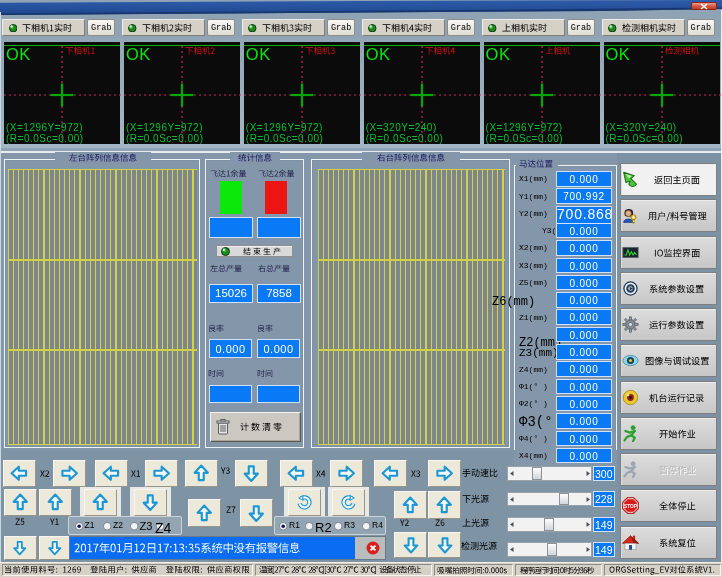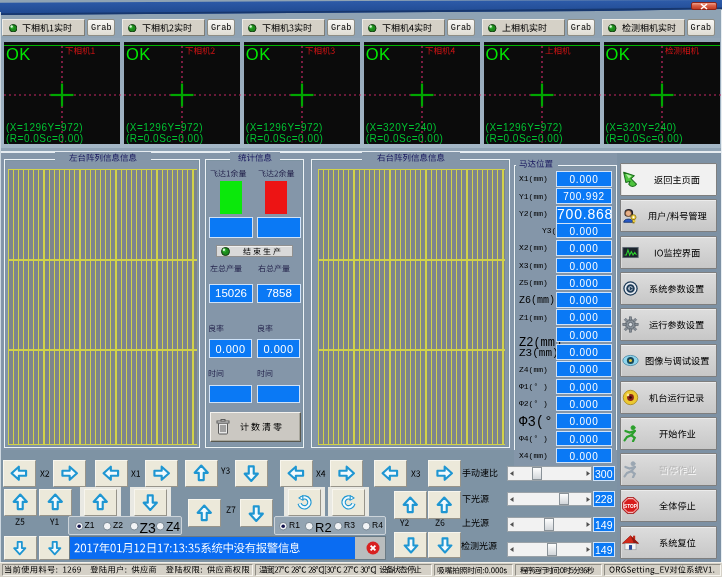--- a/index.html
+++ b/index.html
@@ -485,21 +485,21 @@
     <div class="ab mono" style="left:519px;top:208.8px;font-size:8px;color:#000">Y2(mm)</div>
     <div class="ab blue lt" style="left:556px;top:205.6px;width:56px;height:32px;font-size:14px;line-height:15px;letter-spacing:0.8px">700.868</div>
     <div class="ab mono" style="left:542px;top:226.1px;font-size:8px;color:#000">Y3(mm)</div>
     <div class="ab blue lt" style="left:556px;top:222.9px;width:56px;height:15.5px;font-size:10px;line-height:15px;letter-spacing:0.8px">0.000</div>
     <div class="ab mono" style="left:519px;top:243.4px;font-size:8px;color:#000">X2(mm)</div>
     <div class="ab blue lt" style="left:556px;top:240.2px;width:56px;height:15.5px;font-size:10px;line-height:15px;letter-spacing:0.8px">0.000</div>
     <div class="ab mono" style="left:519px;top:260.7px;font-size:8px;color:#000">X3(mm)</div>
     <div class="ab blue lt" style="left:556px;top:257.5px;width:56px;height:15.5px;font-size:10px;line-height:15px;letter-spacing:0.8px">0.000</div>
     <div class="ab mono" style="left:519px;top:278.0px;font-size:8px;color:#000">Z5(mm)</div>
     <div class="ab blue lt" style="left:556px;top:274.8px;width:56px;height:15.5px;font-size:10px;line-height:15px;letter-spacing:0.8px">0.000</div>
-    <div class="ab mono" style="left:519px;top:295.3px;font-size:10px;color:#000">Z6(mm)</div>
+    <div class="ab mono" style="left:492px;top:295.3px;font-size:12px;color:#000">Z6(mm)</div>
     <div class="ab blue lt" style="left:556px;top:292.1px;width:56px;height:15.5px;font-size:10px;line-height:15px;letter-spacing:0.8px">0.000</div>
     <div class="ab mono" style="left:519px;top:312.6px;font-size:8px;color:#000">Z1(mm)</div>
     <div class="ab blue lt" style="left:556px;top:309.4px;width:56px;height:15.5px;font-size:10px;line-height:15px;letter-spacing:0.8px">0.000</div>
     <div class="ab mono" style="left:519px;top:336px;font-size:12px;color:#000">Z2(mm)</div>
     <div class="ab blue lt" style="left:556px;top:326.7px;width:56px;height:15.5px;font-size:10px;line-height:15px;letter-spacing:0.8px">0.000</div>
     <div class="ab mono" style="left:519px;top:347.2px;font-size:11px;color:#000">Z3(mm)</div>
     <div class="ab blue lt" style="left:556px;top:344.0px;width:56px;height:15.5px;font-size:10px;line-height:15px;letter-spacing:0.8px">0.000</div>
     <div class="ab mono" style="left:519px;top:364.5px;font-size:8px;color:#000">Z4(mm)</div>
     <div class="ab blue lt" style="left:556px;top:361.3px;width:56px;height:15.5px;font-size:10px;line-height:15px;letter-spacing:0.8px">0.000</div>
     <div class="ab mono" style="left:519px;top:381.8px;font-size:8px;color:#000">Φ1(° )</div>
@@ -937,25 +937,25 @@
       <circle cx="4.2" cy="4.2" r="1.8" fill="#10104a"></circle>
     </svg>
     <div class="ab lt" style="left:84.5px;top:520.0px;font-size:8.5px;color:#000">Z1</div>
     <svg class="ab" style="left:103px;top:521.5px" width="9" height="9">
       <circle cx="4.2" cy="4.2" r="3.8" fill="#f2f4f6" stroke="#70808c" stroke-width="0.9"></circle>
     </svg>
     <div class="ab lt" style="left:113px;top:520.0px;font-size:8.5px;color:#000">Z2</div>
     <svg class="ab" style="left:129.5px;top:521.5px" width="9" height="9">
       <circle cx="4.2" cy="4.2" r="3.8" fill="#f2f4f6" stroke="#70808c" stroke-width="0.9"></circle>
     </svg>
-    <div class="ab lt" style="left:139.5px;top:520.0px;font-size:14px;color:#000">Z3</div>
+    <div class="ab lt" style="left:139.5px;top:520.0px;font-size:11px;color:#000">Z3</div>
     <svg class="ab" style="left:156px;top:521.5px" width="9" height="9">
       <circle cx="4.2" cy="4.2" r="3.8" fill="#f2f4f6" stroke="#70808c" stroke-width="0.9"></circle>
     </svg>
-    <div class="ab lt" style="left:166px;top:520.0px;font-size:12px;color:#000">Z4</div>
+    <div class="ab lt" style="left:155px;top:520.0px;font-size:14px;color:#000">Z4</div>
     <div class="ab" style="left:274px;top:516px;width:112px;height:18.5px;background:#93a4b2;border:1.5px solid #ccd4da;border-radius:2px"></div>
     <svg class="ab" style="left:279px;top:521.5px" width="9" height="9">
       <circle cx="4.2" cy="4.2" r="3.8" fill="#f2f4f6" stroke="#70808c" stroke-width="0.9"></circle>
       <circle cx="4.2" cy="4.2" r="1.8" fill="#10104a"></circle>
     </svg>
     <div class="ab lt" style="left:289px;top:520.0px;font-size:8.5px;color:#000">R1</div>
     <svg class="ab" style="left:305px;top:521.5px" width="9" height="9">
       <circle cx="4.2" cy="4.2" r="3.8" fill="#f2f4f6" stroke="#70808c" stroke-width="0.9"></circle>
     </svg>
     <div class="ab lt" style="left:315px;top:520.0px;font-size:13px;color:#000">R2</div>

